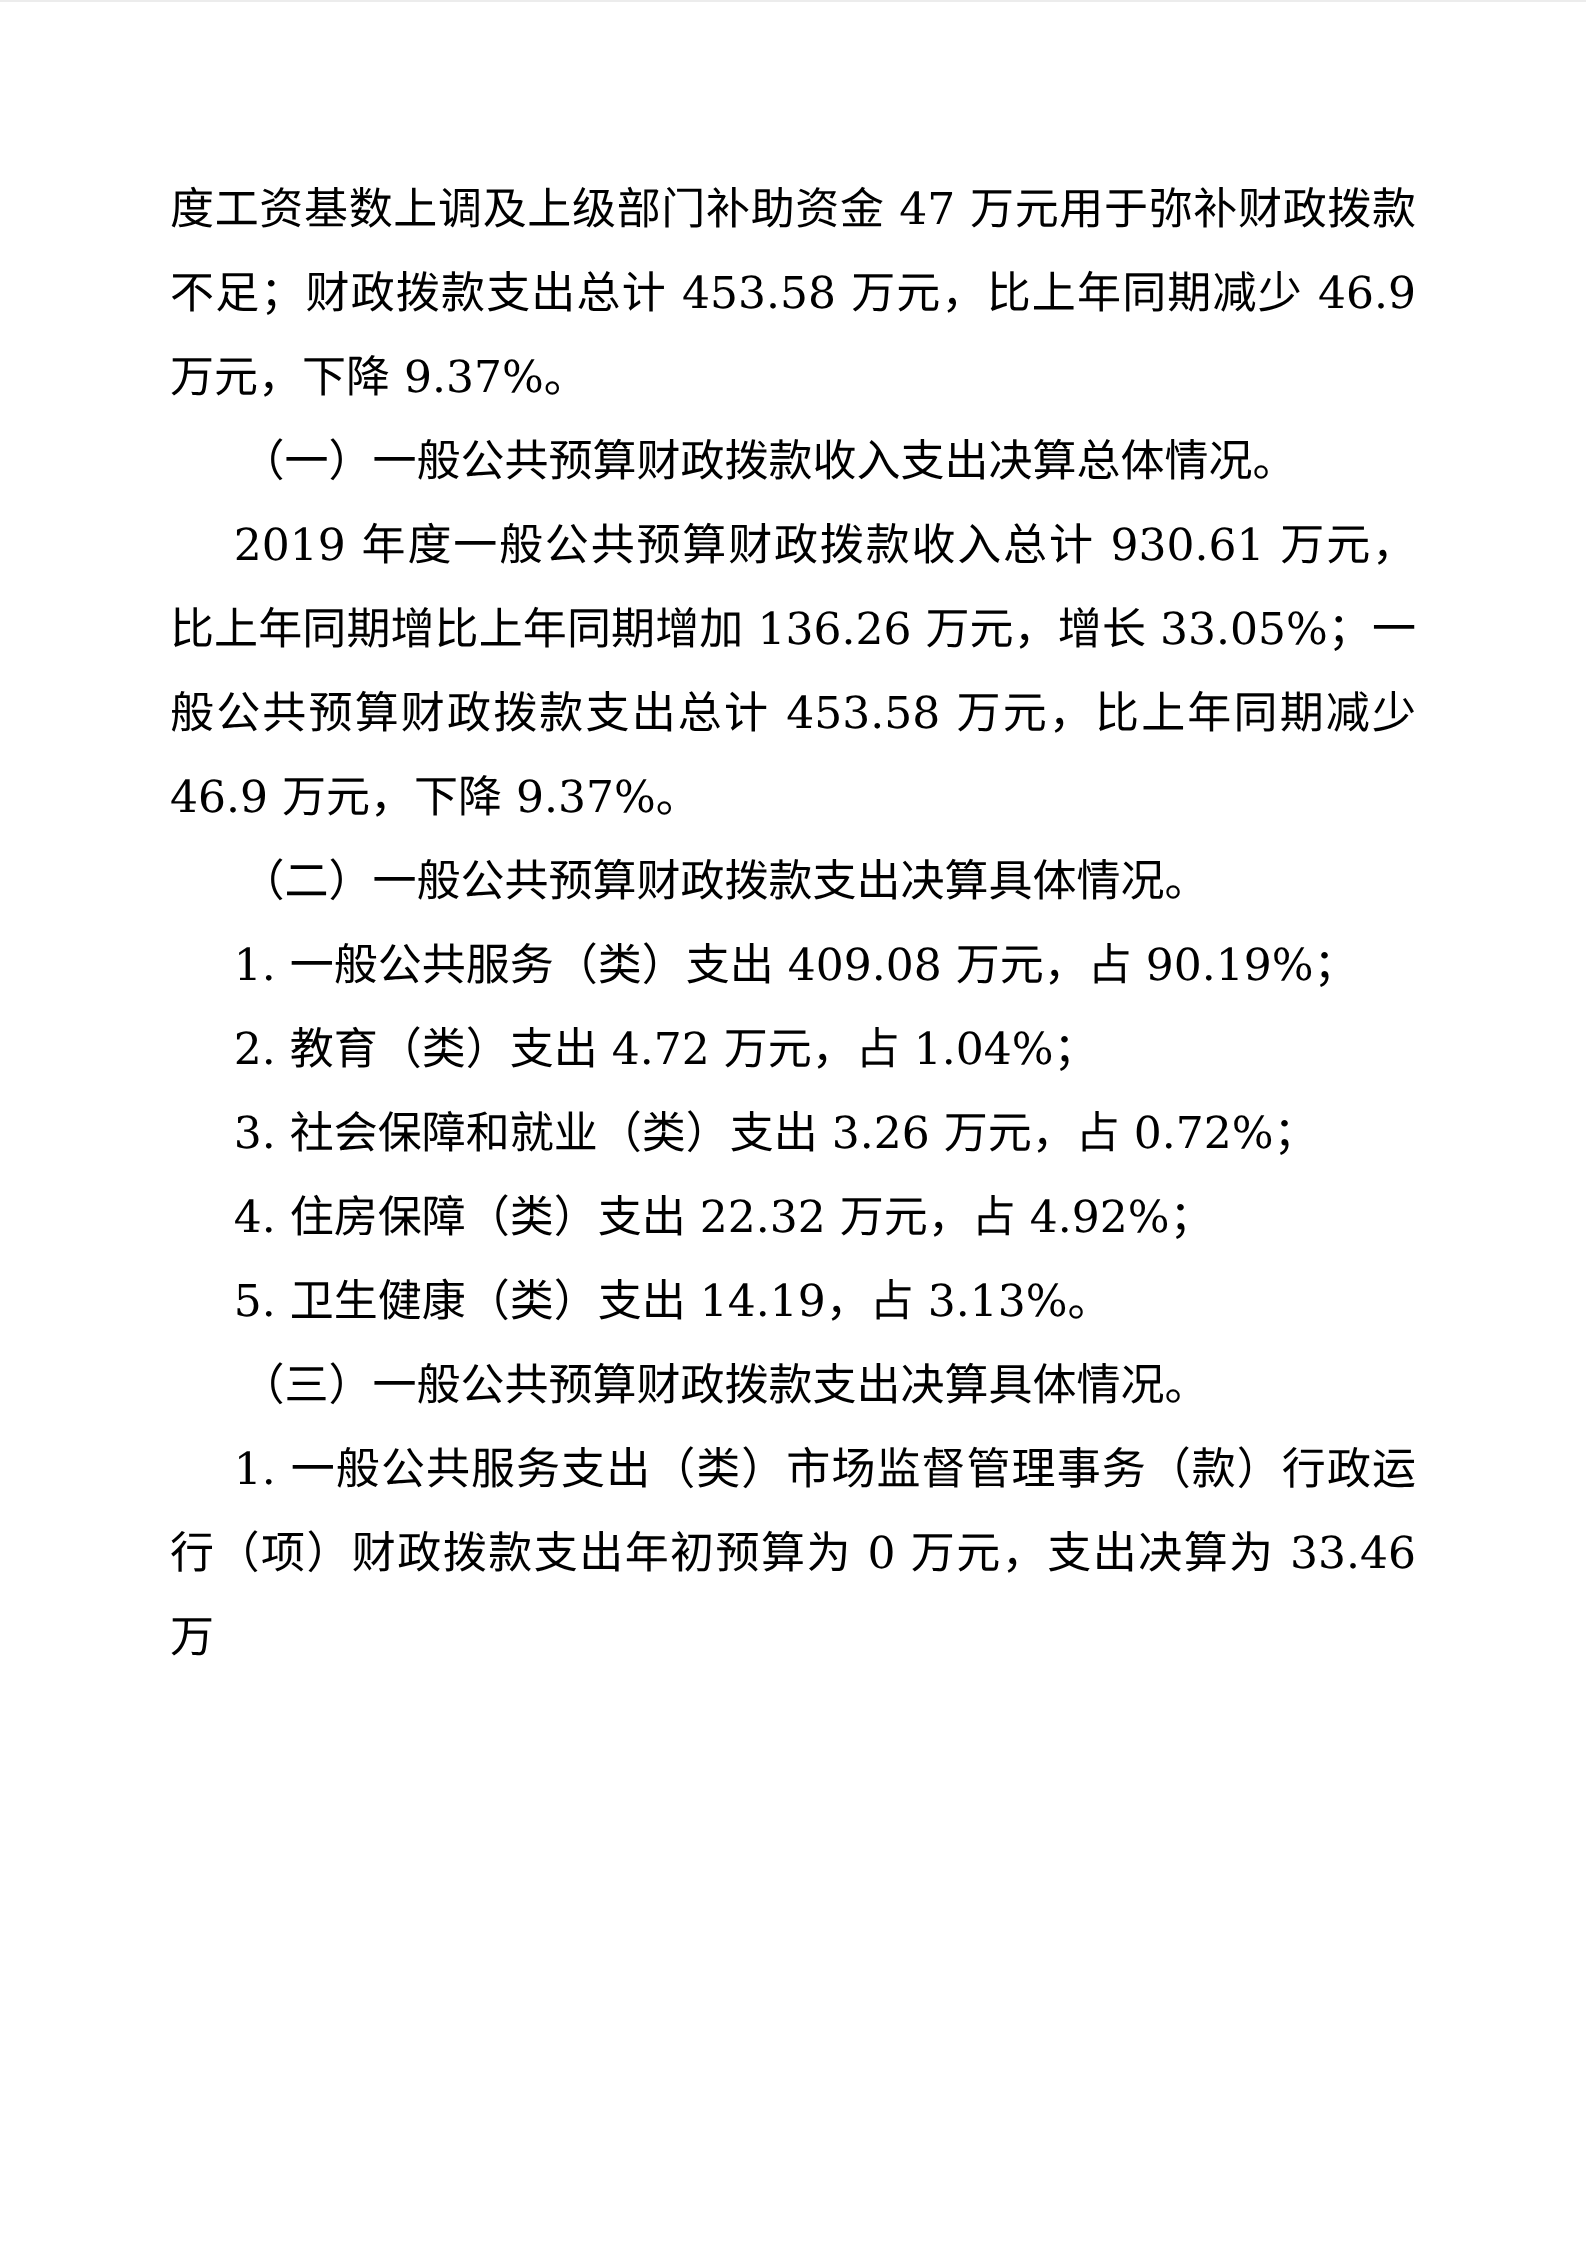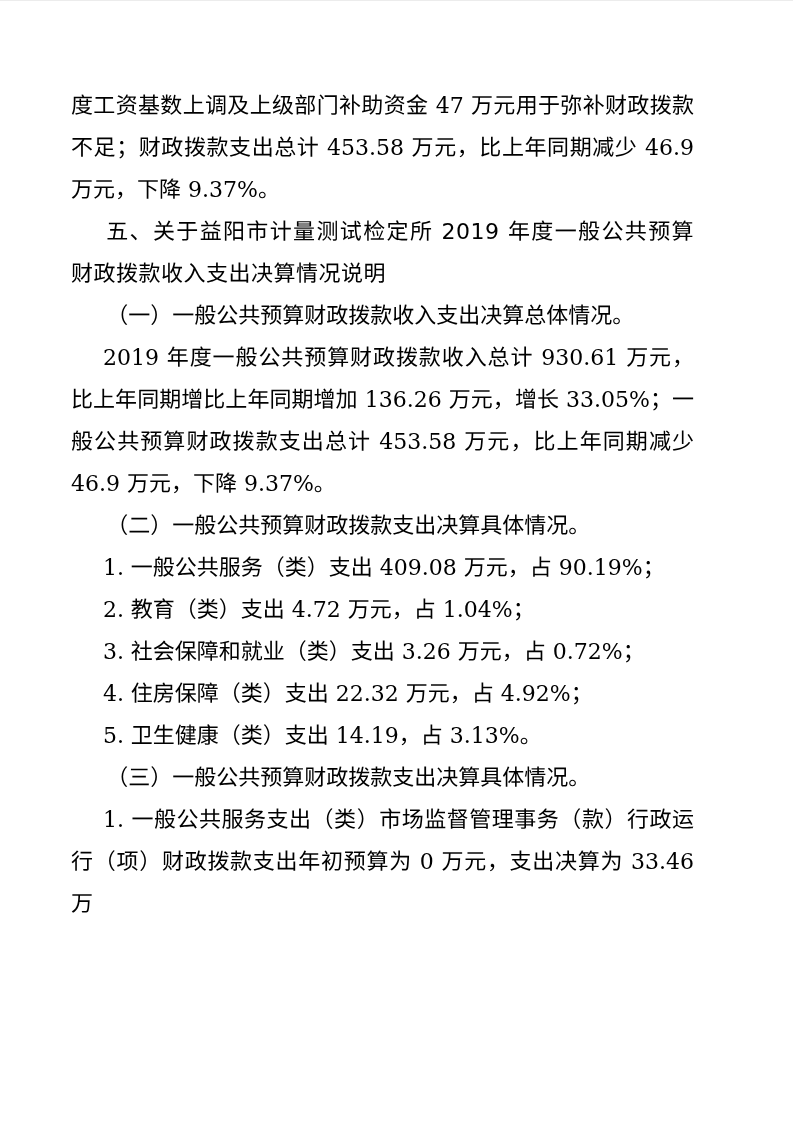--- a/index.html
+++ b/index.html
@@ -10,21 +10,21 @@
   .page {
     position: relative;
     width: 793px;
     height: 1122px;
     background: #ffffff;
     overflow: hidden;
     border-top: 1px solid #ececec;
   }
   .content {
     position: absolute;
-    left: 71px;
+    left: 85px;
     top: 84px;
     width: 623px;
     color: #000000;
     font-family: "DejaVu Serif", "Liberation Serif", serif;
     font-size: 22px;
     line-height: 42px;
     text-align: justify;
     text-justify: inter-character;
   }
   .content p, .content h2, .content h3 {
@@ -50,21 +50,20 @@
   }
 </style>
 </head>
 <body>
 
 <div class="page">
   <div class="content">
 
     <p class="para">度工资基数上调及上级部门补助资金 47 万元用于弥补财政拨款不足；财政拨款支出总计 453.58 万元，比上年同期减少 46.9 万元，下降 9.37%。</p>
 
-    <h2 class="h-main ind">五、关于益阳市计量测试检定所 2019 年度一般公共预算财政拨款收入支出决算情况说明</h2>
 
     <h3 class="h-sub ind">（一）一般公共预算财政拨款收入支出决算总体情况。</h3>
 
     <p class="para ind-num">2019 年度一般公共预算财政拨款收入总计 930.61 万元，比上年同期增比上年同期增加 136.26 万元，增长 33.05%；一般公共预算财政拨款支出总计 453.58 万元，比上年同期减少 46.9 万元，下降 9.37%。</p>
 
     <h3 class="h-sub ind">（二）一般公共预算财政拨款支出决算具体情况。</h3>
 
 
     <p class="para ind-num">1. 一般公共服务（类）支出 409.08 万元，占 90.19%；</p>
 

